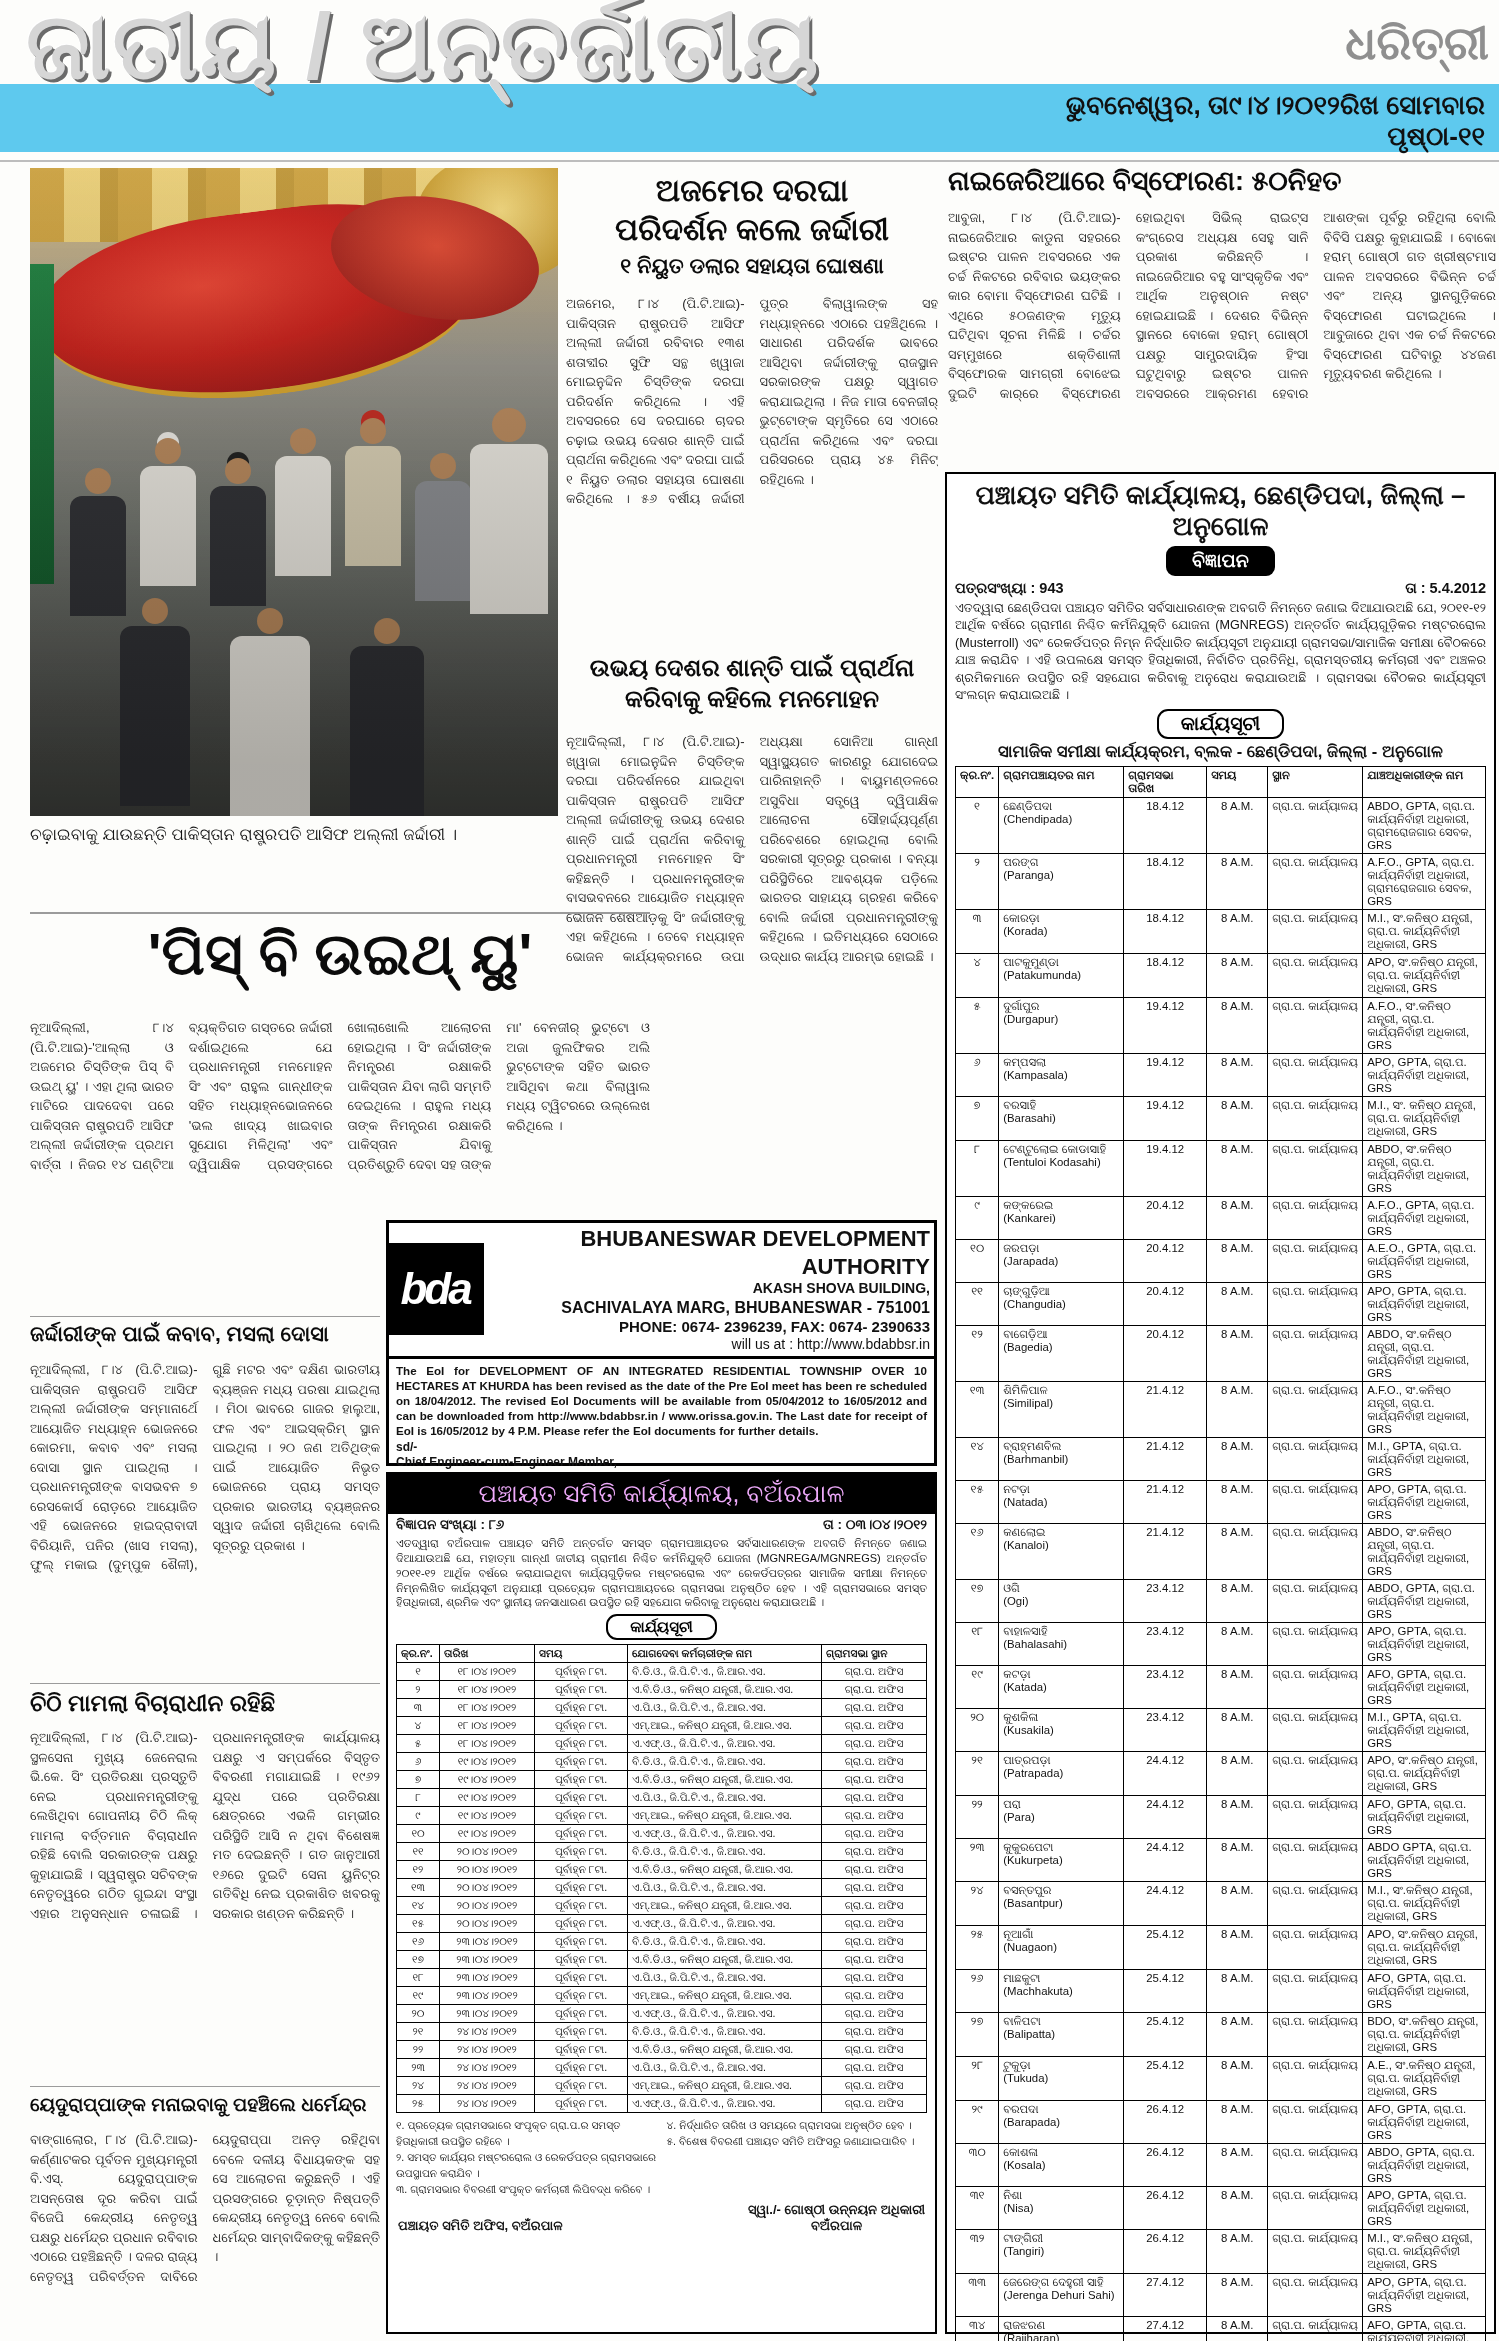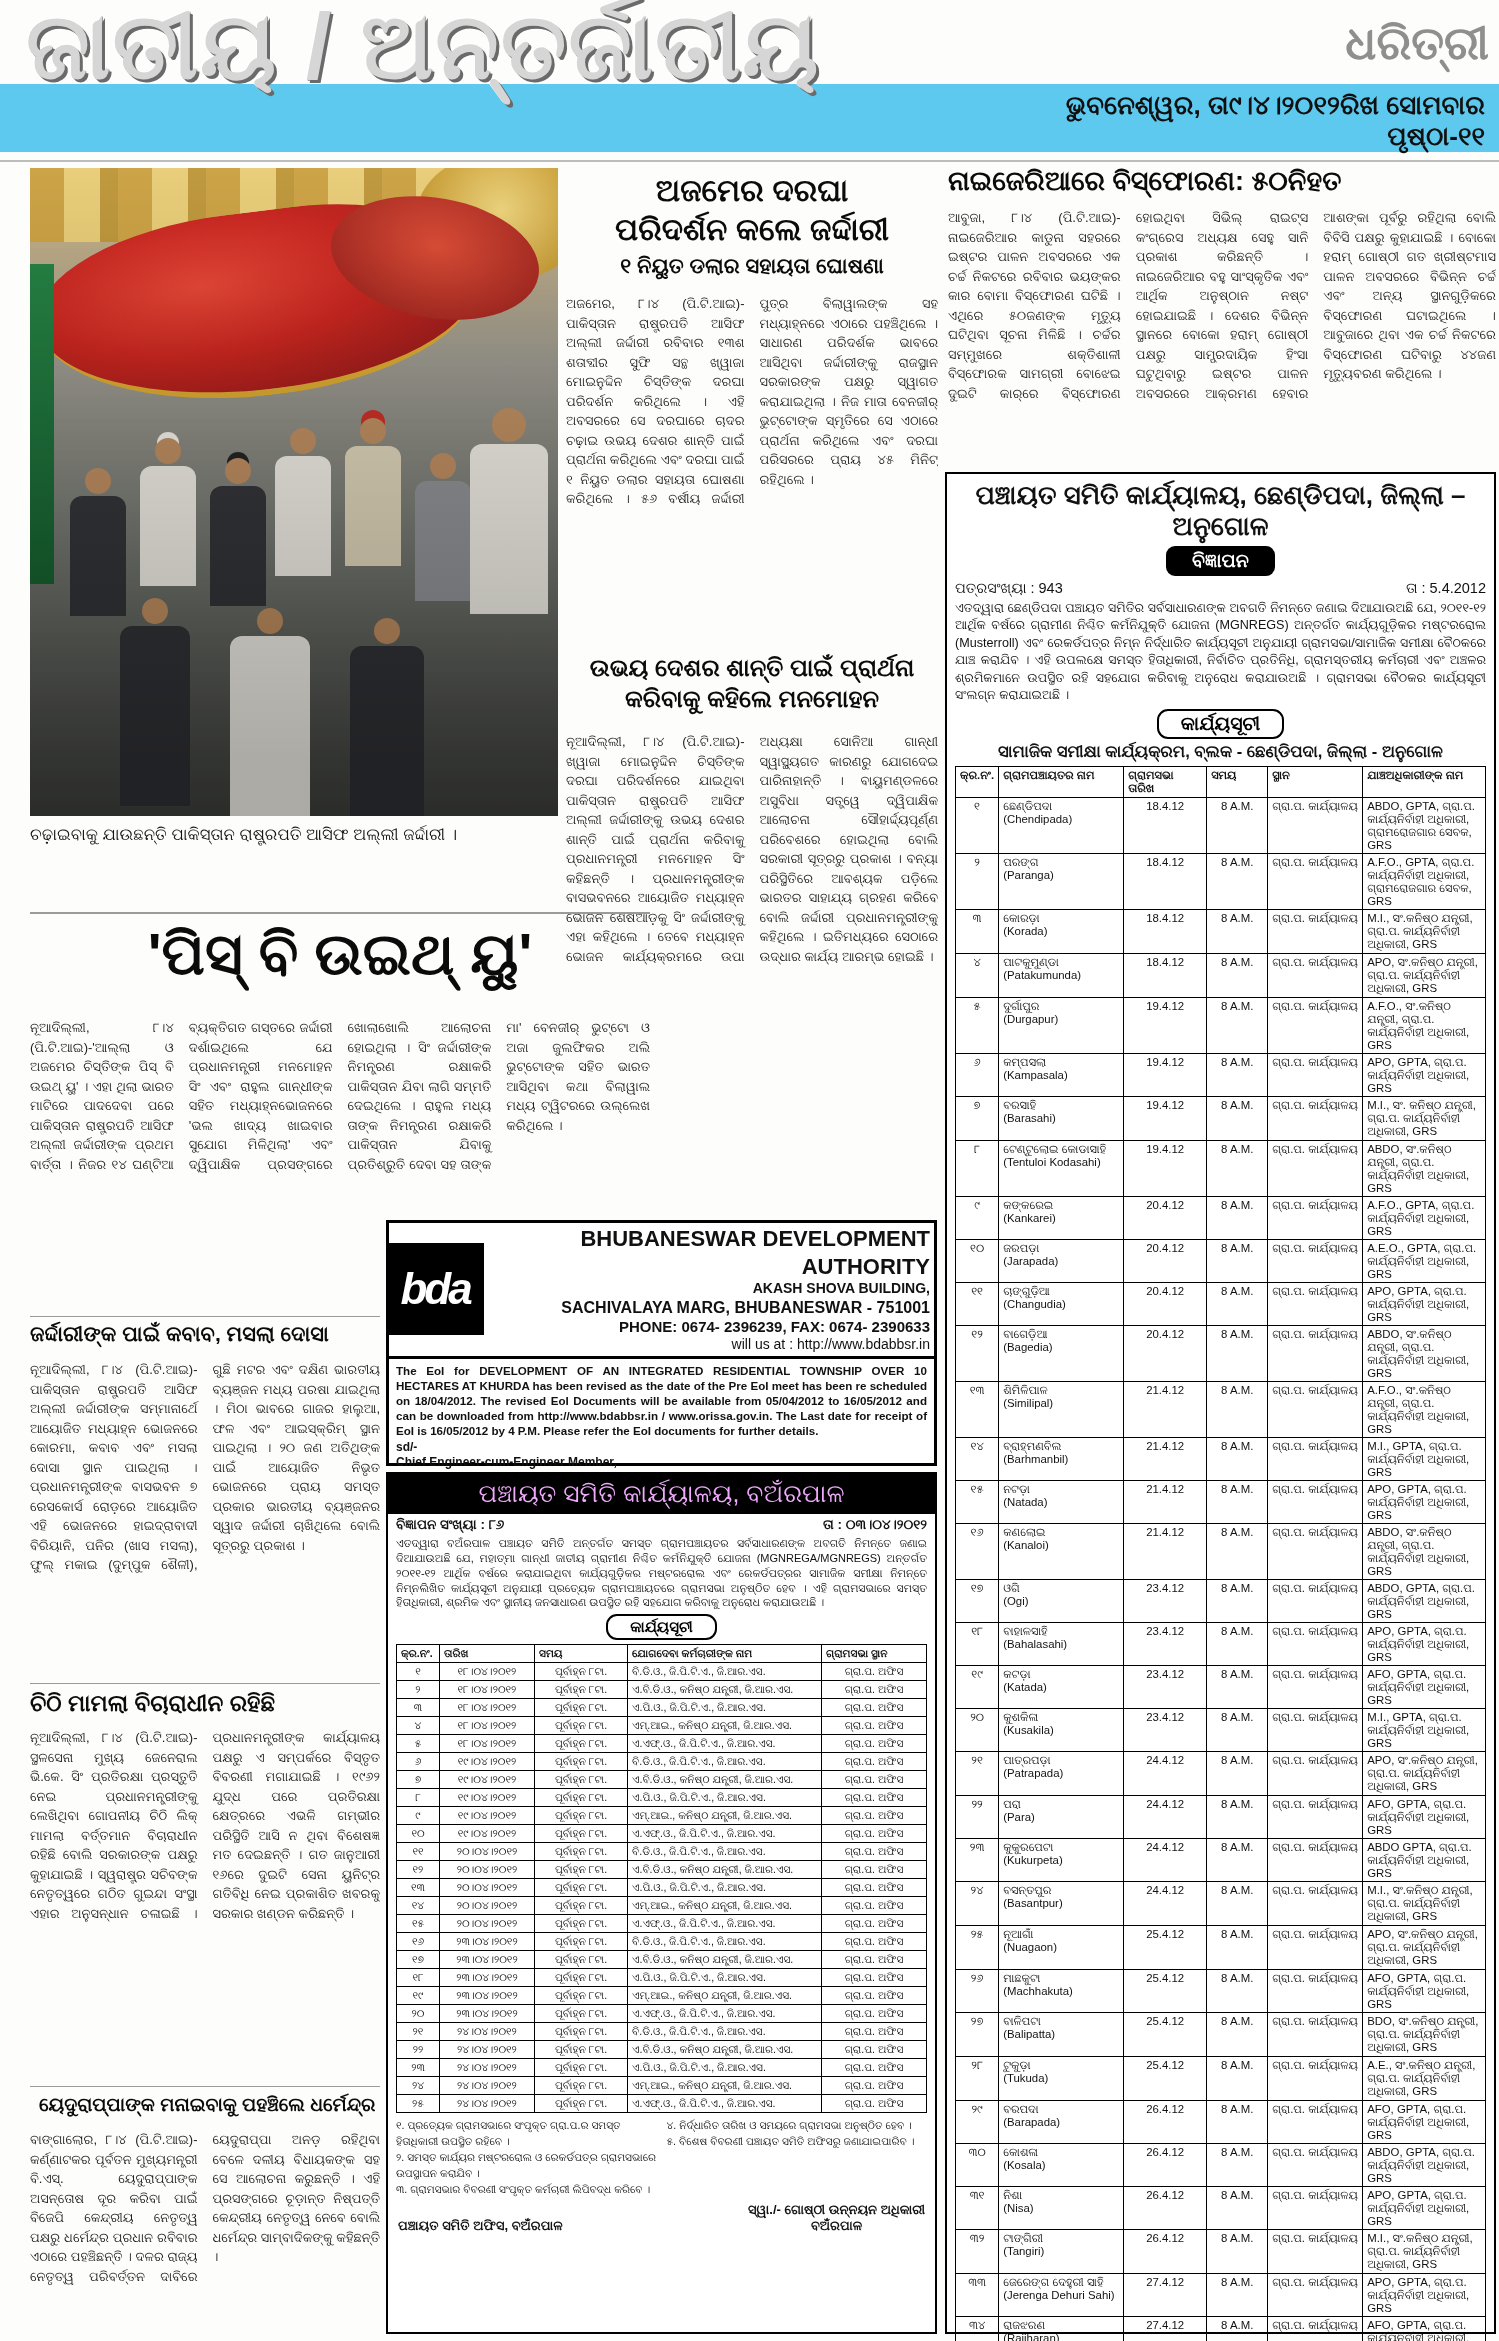--- a/index.html
+++ b/index.html
@@ -144,21 +144,21 @@
 
   <div class="abs rule" style="left:30px;top:1316px;width:350px;height:1px;"></div>
   <div class="abs headline" style="left:30px;top:1322px;width:350px;font-size:21px;text-align:left;">ଜର୍ଦ୍ଦାରୀଙ୍କ ପାଇଁ କବାବ, ମସଲା ଦୋସା</div>
   <div class="abs body-text cols2" style="left:30px;top:1360px;width:350px;height:316px;">ନୂଆଦିଲ୍ଲୀ, ୮।୪ (ପି.ଟି.ଆଇ)-ପାକିସ୍ତାନ ରାଷ୍ଟ୍ରପତି ଆସିଫ ଅଲ୍ଲୀ ଜର୍ଦ୍ଦାରୀଙ୍କ ସମ୍ମାନାର୍ଥେ ଆୟୋଜିତ ମଧ୍ୟାହ୍ନ ଭୋଜନରେ କୋରମା, କବାବ ଏବଂ ମସଲା ଦୋସା ସ୍ଥାନ ପାଇଥିଲା । ପ୍ରଧାନମନ୍ତ୍ରୀଙ୍କ ବାସଭବନ ୭ ରେସକୋର୍ସ ରୋଡ଼ରେ ଆୟୋଜିତ ଏହି ଭୋଜନରେ ହାଇଦ୍ରାବାଦୀ ବିରିୟାନି, ପନିର (ଖାସ ମସଲା), ଫୁଲ୍ ମକାଇ (ଦୁମ୍ପୁକ ଶୈଳୀ), ଗୁଛି ମଟର ଏବଂ ଦକ୍ଷିଣ ଭାରତୀୟ ବ୍ୟଞ୍ଜନ ମଧ୍ୟ ପରଷା ଯାଇଥିଲା । ମିଠା ଭାବରେ ଗାଜର ହାଲୁଆ, ଫଳ ଏବଂ ଆଇସ୍‌କ୍ରିମ୍ ସ୍ଥାନ ପାଇଥିଲା । ୨୦ ଜଣ ଅତିଥିଙ୍କ ପାଇଁ ଆୟୋଜିତ ନିଭୃତ ଭୋଜନରେ ପ୍ରାୟ ସମସ୍ତ ପ୍ରକାର ଭାରତୀୟ ବ୍ୟଞ୍ଜନର ସ୍ୱାଦ ଜର୍ଦ୍ଦାରୀ ଚାଖିଥିଲେ ବୋଲି ସୂତ୍ରରୁ ପ୍ରକାଶ ।</div>
 
   <div class="abs rule" style="left:30px;top:1683px;width:350px;height:1px;"></div>
   <div class="abs headline" style="left:30px;top:1690px;width:350px;font-size:23px;text-align:left;">ଚିଠି ମାମଲା ବିଚାରାଧୀନ ରହିଛି</div>
   <div class="abs body-text cols2" style="left:30px;top:1728px;width:350px;height:352px;">ନୂଆଦିଲ୍ଲୀ, ୮।୪ (ପି.ଟି.ଆଇ)- ସ୍ଥଳସେନା ମୁଖ୍ୟ ଜେନେରାଲ ଭି.କେ. ସିଂ ପ୍ରତିରକ୍ଷା ପ୍ରସ୍ତୁତି ନେଇ ପ୍ରଧାନମନ୍ତ୍ରୀଙ୍କୁ ଲେଖିଥିବା ଗୋପନୀୟ ଚିଠି ଲିକ୍ ମାମଲା ବର୍ତ୍ତମାନ ବିଚାରାଧୀନ ରହିଛି ବୋଲି ସରକାରଙ୍କ ପକ୍ଷରୁ କୁହାଯାଇଛି । ସ୍ୱରାଷ୍ଟ୍ର ସଚିବଙ୍କ ନେତୃତ୍ୱରେ ଗଠିତ ଗୁଇନ୍ଦା ସଂସ୍ଥା ଏହାର ଅନୁସନ୍ଧାନ ଚଳାଇଛି । ପ୍ରଧାନମନ୍ତ୍ରୀଙ୍କ କାର୍ଯ୍ୟାଳୟ ପକ୍ଷରୁ ଏ ସମ୍ପର୍କରେ ବିସ୍ତୃତ ବିବରଣୀ ମଗାଯାଇଛି । ୧୯୬୨ ଯୁଦ୍ଧ ପରେ ପ୍ରତିରକ୍ଷା କ୍ଷେତ୍ରରେ ଏଭଳି ଗମ୍ଭୀର ପରିସ୍ଥିତି ଆସି ନ ଥିବା ବିଶେଷଜ୍ଞ ମତ ଦେଇଛନ୍ତି । ଗତ ଜାନୁଆରୀ ୧୬ରେ ଦୁଇଟି ସେନା ୟୁନିଟ୍‌ର ଗତିବିଧି ନେଇ ପ୍ରକାଶିତ ଖବରକୁ ସରକାର ଖଣ୍ଡନ କରିଛନ୍ତି ।</div>
 
   <div class="abs rule" style="left:30px;top:2086px;width:350px;height:1px;"></div>
-  <div class="abs headline" style="left:30px;top:2094px;width:352px;font-size:19px;text-align:left;margin-left:9px;">ୟେଦୁରାପ୍ପାଙ୍କ ମନାଇବାକୁ ପହଞ୍ଚିଲେ ଧର୍ମେନ୍ଦ୍ର</div>
+  <div class="abs headline" style="left:30px;top:2094px;width:352px;font-size:19px;text-align:left;">ୟେଦୁରାପ୍ପାଙ୍କ ମନାଇବାକୁ ପହଞ୍ଚିଲେ ଧର୍ମେନ୍ଦ୍ର</div>
   <div class="abs body-text cols2" style="left:30px;top:2130px;width:350px;height:200px;">ବାଙ୍ଗାଲୋର, ୮।୪ (ପି.ଟି.ଆଇ)- କର୍ଣ୍ଣାଟକର ପୂର୍ବତନ ମୁଖ୍ୟମନ୍ତ୍ରୀ ବି.ଏସ୍. ୟେଦୁରାପ୍ପାଙ୍କ ଅସନ୍ତୋଷ ଦୂର କରିବା ପାଇଁ ବିଜେପି କେନ୍ଦ୍ରୀୟ ନେତୃତ୍ୱ ପକ୍ଷରୁ ଧର୍ମେନ୍ଦ୍ର ପ୍ରଧାନ ରବିବାର ଏଠାରେ ପହଞ୍ଚିଛନ୍ତି । ଦଳର ରାଜ୍ୟ ନେତୃତ୍ୱ ପରିବର୍ତ୍ତନ ଦାବିରେ ୟେଦୁରାପ୍ପା ଅନଡ଼ ରହିଥିବା ବେଳେ ଦଳୀୟ ବିଧାୟକଙ୍କ ସହ ସେ ଆଲୋଚନା କରୁଛନ୍ତି । ଏହି ପ୍ରସଙ୍ଗରେ ଚୂଡ଼ାନ୍ତ ନିଷ୍ପତ୍ତି କେନ୍ଦ୍ରୀୟ ନେତୃତ୍ୱ ନେବେ ବୋଲି ଧର୍ମେନ୍ଦ୍ର ସାମ୍ବାଦିକଙ୍କୁ କହିଛନ୍ତି ।</div>
 
   <div class="abs adbox" style="left:386px;top:1220px;width:551px;height:246px;">
     <div id="bda-head">
       <div id="bda-logo">bda</div>
       <div id="bda-lines">
         <div style="font-size:22px;">BHUBANESWAR DEVELOPMENT AUTHORITY</div>
         <div style="font-size:14px;">AKASH SHOVA BUILDING,</div>
         <div style="font-size:16px;">SACHIVALAYA MARG, BHUBANESWAR - 751001</div>
         <div style="font-size:15px;">PHONE: 0674- 2396239, FAX: 0674- 2390633</div>
@@ -169,21 +169,21 @@
     <div style="font-size:12px;font-weight:bold;padding:0 7px;line-height:1.25;">
       <div>sd/-</div>
       <div>Chief Engineer-cum-Engineer Member,</div>
       <div>BDA, Bhubaneswar</div>
     </div>
   </div>
 
   <div class="abs adbox" style="left:945px;top:472px;width:551px;height:1862px;padding:6px 8px;border-width:2.5px;">
     <div style="font-size:26px;font-weight:bold;text-align:center;">ପଞ୍ଚାୟତ ସମିତି କାର୍ଯ୍ୟାଳୟ, ଛେଣ୍ଡିପଦା, ଜିଲ୍ଲା – ଅନୁଗୋଳ</div>
     <div style="text-align:center;margin:4px 0;"><span class="pill-dark" style="font-size:19px;">ବିଜ୍ଞାପନ</span></div>
-    <div style="display:flex;justify-content:space-between;font-size:14.5px;font-weight:normal;">
+    <div style="display:flex;justify-content:space-between;font-size:14.5px;font-weight:bold;">
       <span>ପତ୍ରସଂଖ୍ୟା : 943</span>
       <span>ତା : 5.4.2012</span>
     </div>
     <div style="font-size:12.6px;text-align:justify;line-height:1.38;margin:3px 0 5px;">ଏତଦ୍ୱାରା ଛେଣ୍ଡିପଦା ପଞ୍ଚାୟତ ସମିତିର ସର୍ବସାଧାରଣଙ୍କ ଅବଗତି ନିମନ୍ତେ ଜଣାଇ ଦିଆଯାଉଅଛି ଯେ, ୨୦୧୧-୧୨ ଆର୍ଥିକ ବର୍ଷରେ ଗ୍ରାମୀଣ ନିଶ୍ଚିତ କର୍ମନିଯୁକ୍ତି ଯୋଜନା (MGNREGS) ଅନ୍ତର୍ଗତ କାର୍ଯ୍ୟଗୁଡ଼ିକର ମଷ୍ଟରରୋଲ (Musterroll) ଏବଂ ରେକର୍ଡପତ୍ର ନିମ୍ନ ନିର୍ଦ୍ଧାରିତ କାର୍ଯ୍ୟସୂଚୀ ଅନୁଯାୟୀ ଗ୍ରାମସଭା/ସାମାଜିକ ସମୀକ୍ଷା ବୈଠକରେ ଯାଞ୍ଚ କରାଯିବ । ଏହି ଉପଲକ୍ଷେ ସମସ୍ତ ହିତାଧିକାରୀ, ନିର୍ବାଚିତ ପ୍ରତିନିଧି, ଗ୍ରାମସ୍ତରୀୟ କର୍ମଚାରୀ ଏବଂ ଅଞ୍ଚଳର ଶ୍ରମିକମାନେ ଉପସ୍ଥିତ ରହି ସହଯୋଗ କରିବାକୁ ଅନୁରୋଧ କରାଯାଉଅଛି । ଗ୍ରାମସଭା ବୈଠକର କାର୍ଯ୍ୟସୂଚୀ ସଂଲଗ୍ନ କରାଯାଇଅଛି ।</div>
     <div style="text-align:center;margin:2px 0;"><span class="pill-line" style="font-size:19px;">କାର୍ଯ୍ୟସୂଚୀ</span></div>
     <div style="font-size:16.5px;font-weight:bold;text-align:center;margin:3px 0 5px;">ସାମାଜିକ ସମୀକ୍ଷା କାର୍ଯ୍ୟକ୍ରମ, ବ୍ଲକ - ଛେଣ୍ଡିପଦା, ଜିଲ୍ଲା - ଅନୁଗୋଳ</div>
     <table class="sched" style="font-size:11.4px;">
       <thead>
         <tr>
           <th style="width:32px;">କ୍ର.ନଂ.</th>

